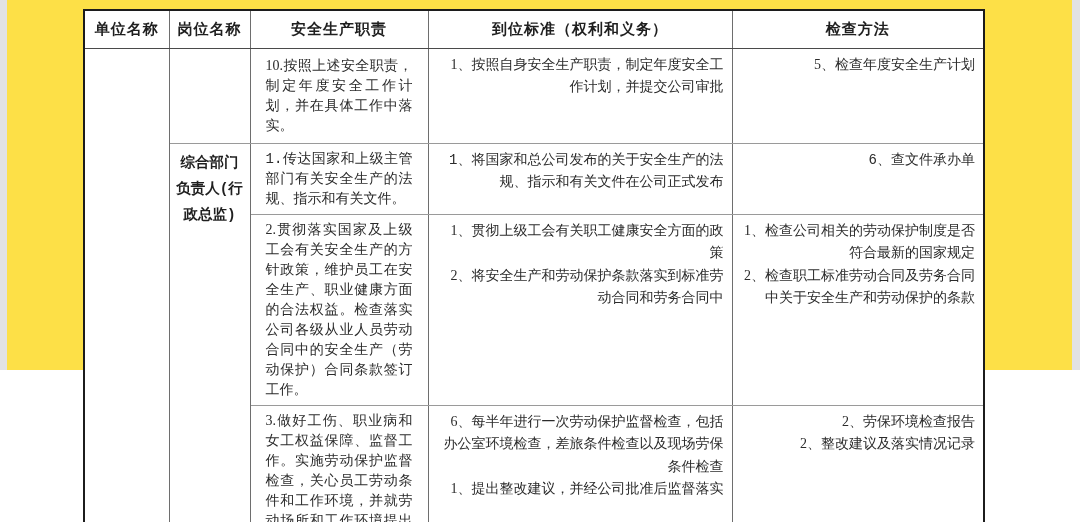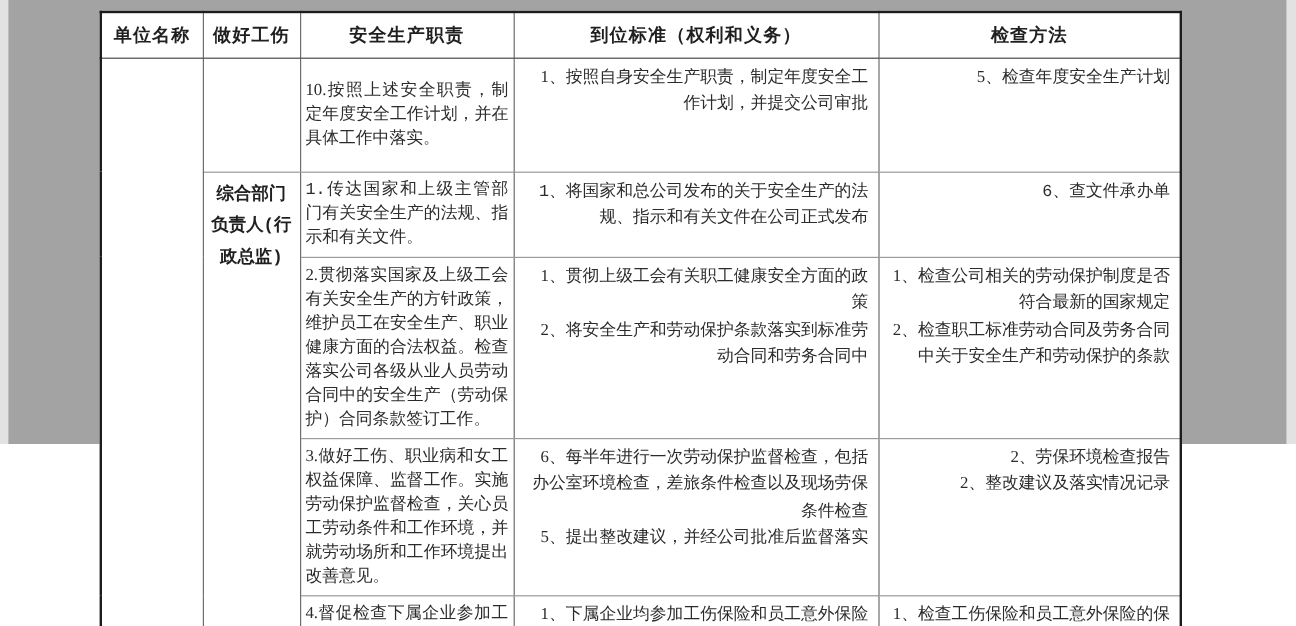--- a/index.html
+++ b/index.html
@@ -9,21 +9,21 @@
     width: 1080px;
     height: 522px;
     overflow: hidden;
     font-family: "Liberation Serif", "DejaVu Serif", serif;
     color: #2b2b2b;
   }
   .page {
     position: relative;
     width: 1080px;
     height: 370px;
-    background: #a3a3a3;
+    background: #fde047;
   }
   .edge-strip {
     position: absolute;
     top: 0;
     bottom: 0;
     width: 7px;
     background: #e2e2e2;
   }
   .edge-strip.left { left: 0; }
   .edge-strip.right { right: 0; width: 8px; }
@@ -52,21 +52,21 @@
     font-weight: bold;
     text-align: center;
     vertical-align: middle;
     height: 38px;
     border-bottom-color: #4a4a4a;
     color: #1f1f1f;
     letter-spacing: 1px;
   }
   .cell { font-size: 14px; }
   .duty {
-    padding: 5px 4px;
+    padding: 5px 15px;
     line-height: 20px;
     text-align: justify;
   }
   .duty.v-mid { vertical-align: middle; }
   .std, .mtd {
     padding: 5px 8px 5px 10px;
     line-height: 22.5px;
   }
   .item { text-align: right; }
   .pos-cell {
@@ -94,21 +94,21 @@
     <colgroup>
       <col style="width:85px">
       <col style="width:81px">
       <col style="width:178px">
       <col style="width:304px">
       <col style="width:252px">
     </colgroup>
     <thead>
       <tr>
         <th>单位名称</th>
-        <th>做好工伤</th>
+        <th>岗位名称</th>
         <th>安全生产职责</th>
         <th>到位标准（权利和义务）</th>
         <th>检查方法</th>
       </tr>
     </thead>
     <tbody>
       <tr class="r-a">
         <td class="cell" rowspan="5"></td>
         <td class="cell pos-cell"></td>
         <td class="cell duty v-mid">10.按照上述安全职责，制定年度安全工作计划，并在具体工作中落实。</td>
@@ -140,21 +140,21 @@
         <td class="cell mtd">
           <div class="item">1、检查公司相关的劳动保护制度是否符合最新的国家规定</div>
           <div class="item">2、检查职工标准劳动合同及劳务合同中关于安全生产和劳动保护的条款</div>
         </td>
       </tr>
 
       <tr class="r-b3">
         <td class="cell duty">3.做好工伤、职业病和女工权益保障、监督工作。实施劳动保护监督检查，关心员工劳动条件和工作环境，并就劳动场所和工作环境提出改善意见。</td>
         <td class="cell std">
           <div class="item">6、每半年进行一次劳动保护监督检查，包括办公室环境检查，差旅条件检查以及现场劳保条件检查</div>
-          <div class="item">5、提出整改建议，并经公司批准后监督落实</div>
+          <div class="item">1、提出整改建议，并经公司批准后监督落实</div>
         </td>
         <td class="cell mtd">
           <div class="item">2、劳保环境检查报告</div>
           <div class="item">2、整改建议及落实情况记录</div>
         </td>
       </tr>
 
       <tr class="r-b4">
         <td class="cell duty">4.督促检查下属企业参加工伤保险,缴纳保险费的情况。</td>
         <td class="cell std">

